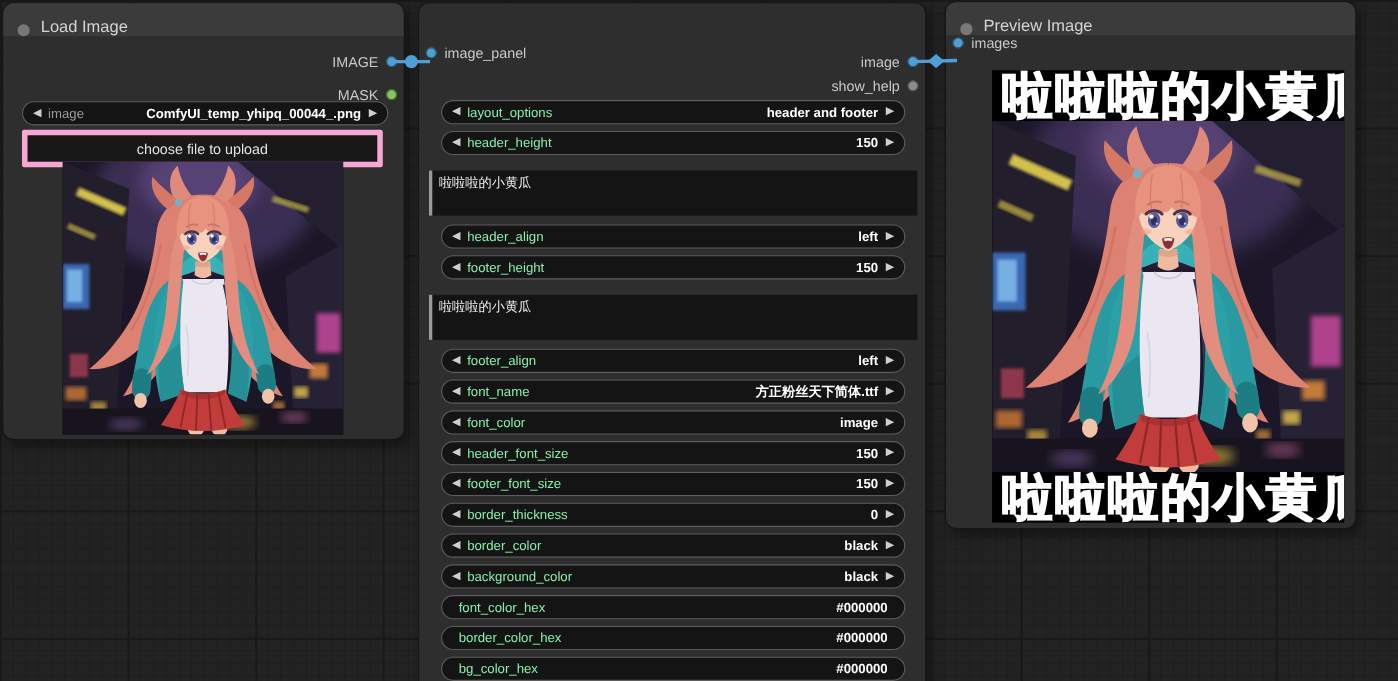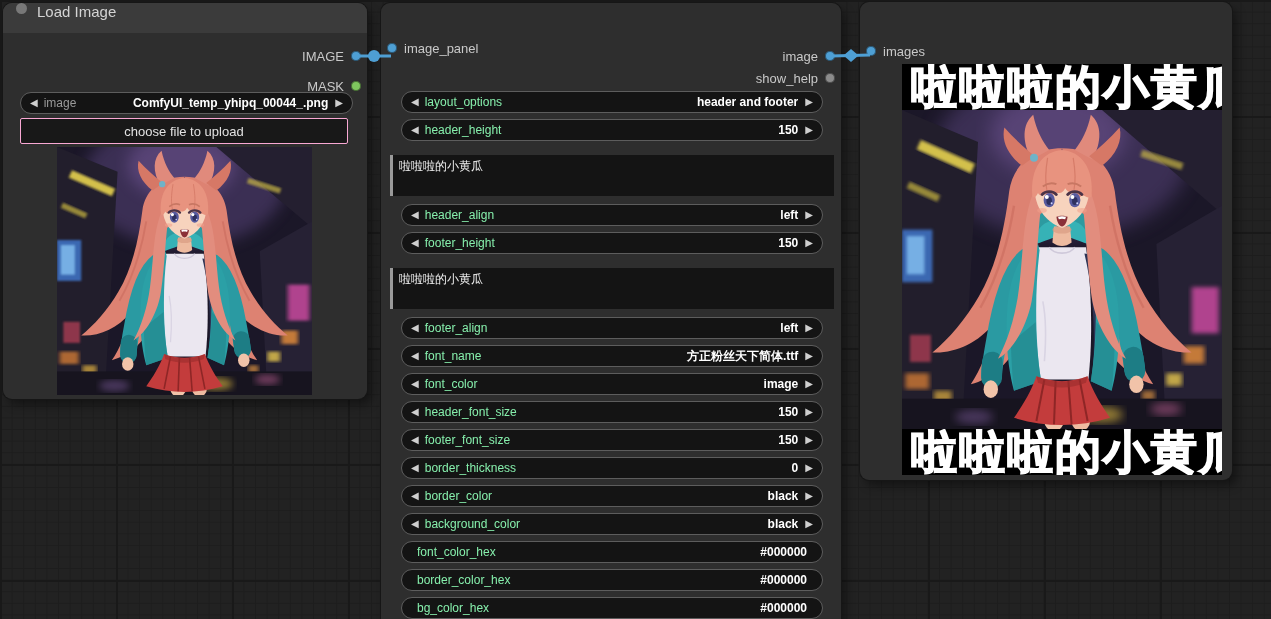--- a/index.html
+++ b/index.html
@@ -14,21 +14,21 @@
     background-size:116px 116px,116px 116px,11.6px 11.6px,11.6px 11.6px;
     font-family:"Liberation Sans",sans-serif;
     -webkit-font-smoothing:antialiased;
   }
   .node{
     position:absolute;background:#2e2e2e;border-radius:9px;
     box-shadow:0 0 0 1px #161616,5px 6px 10px rgba(0,0,0,.4);
   }
   .node-title{
     height:30px;background:#3b3b3b;border-radius:9px 9px 0 0;
-    display:flex;align-items:flex-start;color:#d4d4d4;font-size:15px;
+    display:flex;align-items:flex-end;color:#d4d4d4;font-size:15px;
   }
   .title-dot{width:11px;height:11px;border-radius:50%;background:#787878;margin:0 10px 0 13px;flex:0 0 auto;}
   .title-icon{width:17px;height:17px;margin-right:8px;flex:0 0 auto;}
   .port{position:absolute;display:flex;align-items:center;gap:7px;height:22px;font-size:13px;color:#c9c9c9;}
   .port.in{left:6px;}
   .port.out{right:6px;}
   .pdot{width:10px;height:10px;border-radius:50%;box-shadow:inset 0 0 0 1px rgba(0,0,0,.45);flex:0 0 auto;}
   .dot-blue{background:#4e9fd4;}
   .dot-green{background:#7fc75e;}
   .dot-gray{background:#8c8c8c;}
@@ -45,21 +45,21 @@
   .widget.noarrow .wlabel{margin-left:6px;}
   .widget.noarrow .wvalue{margin-right:6px;}
   .textwidget{
     height:35px;background:#141414;border-left:3px solid #9a9a9a;
     color:#f0f0f0;font-size:12px;padding:4px 6px 2px 6px;
     margin:14px 7px 2px 9px;overflow:hidden;line-height:1.25;
     font-family:"DejaVu Sans",sans-serif;
   }
   .upload-btn{
     position:absolute;left:17px;right:19px;top:115px;height:24px;
-    background:#181818;border:1px solid #f9a8d4;border-radius:2px;
+    background:#181818;border:5px solid #f9a8d4;border-radius:2px;
     color:#e2e2e2;font-size:13px;display:flex;align-items:center;justify-content:center;
   }
   .img-frame{position:absolute;overflow:hidden;background:#000;}
   .img-frame svg{display:block;}
   .banner{
     height:46px;background:#000;color:#ffffff;font-weight:bold;font-size:46px;
     line-height:47px;letter-spacing:2px;white-space:nowrap;overflow:hidden;
     padding-left:9px;font-family:"DejaVu Sans",sans-serif;
     -webkit-text-stroke:1.5px #fff;
   }
@@ -304,21 +304,25 @@
       <span class="wvalue">#000000</span>
     </div>
     <div class="widget noarrow">
       <span class="wlabel">bg_color_hex</span>
       <span class="wvalue">#000000</span>
     </div>
   </div>
 </div>
 
 <div class="node" style="left:860px;top:2px;width:372px;height:478px;">
-  <div class="port in" style="top:38px;align-items:center;">
+  <div class="node-title">
+    <span class="title-dot"></span>
+    <span>Preview Image</span>
+  </div>
+  <div class="port in" style="top:26px;align-items:center;">
     <span class="pdot dot-blue"></span>
     <span>images</span>
   </div>
   <div class="img-frame" style="left:42px;top:62px;width:320px;height:411px;">
     <div class="banner">啦啦啦的小黄瓜</div>
     <svg width="320" height="319" viewBox="0 0 400 400" preserveAspectRatio="none">
         <use href="#girl-art" xlink:href="#girl-art"></use>
       </svg>
     <div class="banner">啦啦啦的小黄瓜</div>
   </div>

